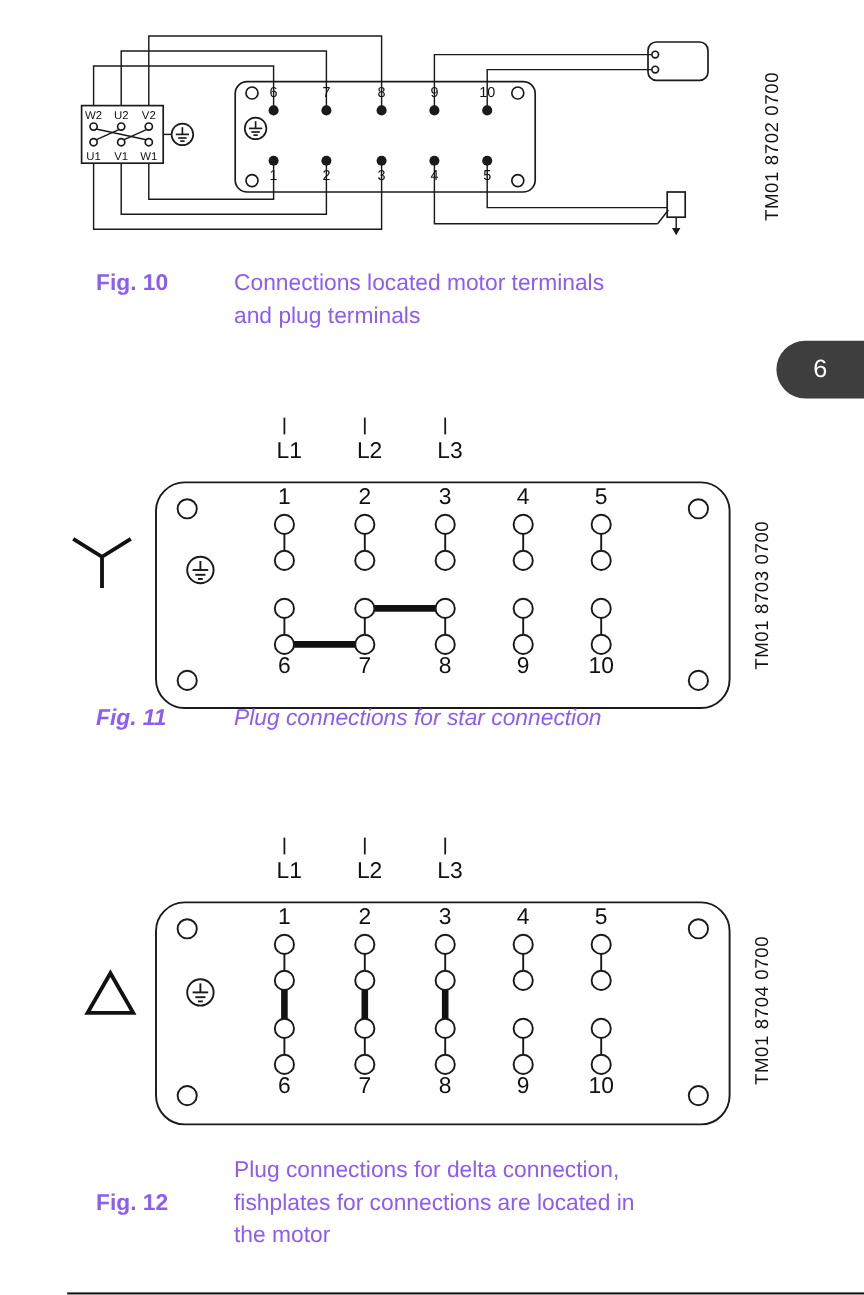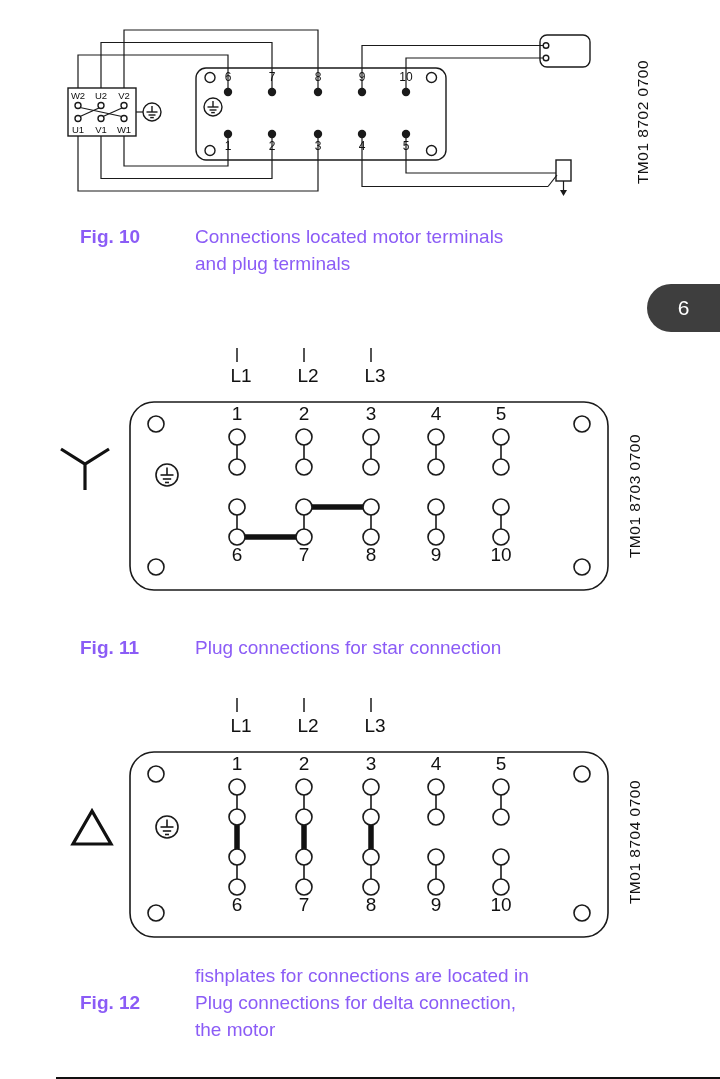--- a/index.html
+++ b/index.html
@@ -234,21 +234,21 @@
       <text x="237" y="221">6</text>
       <text x="304" y="221">7</text>
       <text x="371" y="221">8</text>
       <text x="436" y="221">9</text>
       <text x="501" y="221">10</text>
     </g>
 
     <text class="txt t15" transform="rotate(-90 640 156)" x="640" y="156" text-anchor="middle">TM01 8703 0700</text>
   </svg>
 
-  <div class="caption" style="top:634px;">
+  <div class="caption" style="top:585px;font-style:italic;">
     <span class="fig-label">Fig. 11</span>
     <span class="cap-text">
       <span class="cap-line">Plug connections for star connection</span>
     </span>
   </div>
 
   <svg width="720" height="260" viewBox="0 0 720 260" style="top:690px;">
     <defs>
       <g id="earth-c">
         <circle cx="0" cy="0" r="11" class="st2"></circle>
@@ -338,20 +338,20 @@
       <text x="436" y="221">9</text>
       <text x="501" y="221">10</text>
     </g>
 
     <text class="txt t15" transform="rotate(-90 640 152)" x="640" y="152" text-anchor="middle">TM01 8704 0700</text>
   </svg>
 
   <div class="caption" style="top:962px;align-items:center;">
     <span class="fig-label">Fig. 12</span>
     <span class="cap-text">
+      <span class="cap-line">Plug connections for delta connection,</span>
       <span class="cap-line">fishplates for connections are located in</span>
-      <span class="cap-line">Plug connections for delta connection,</span>
       <span class="cap-line">the motor</span>
     </span>
   </div>
 
   <div class="bottom-rule"></div>
 </div>
 
 </body></html>

